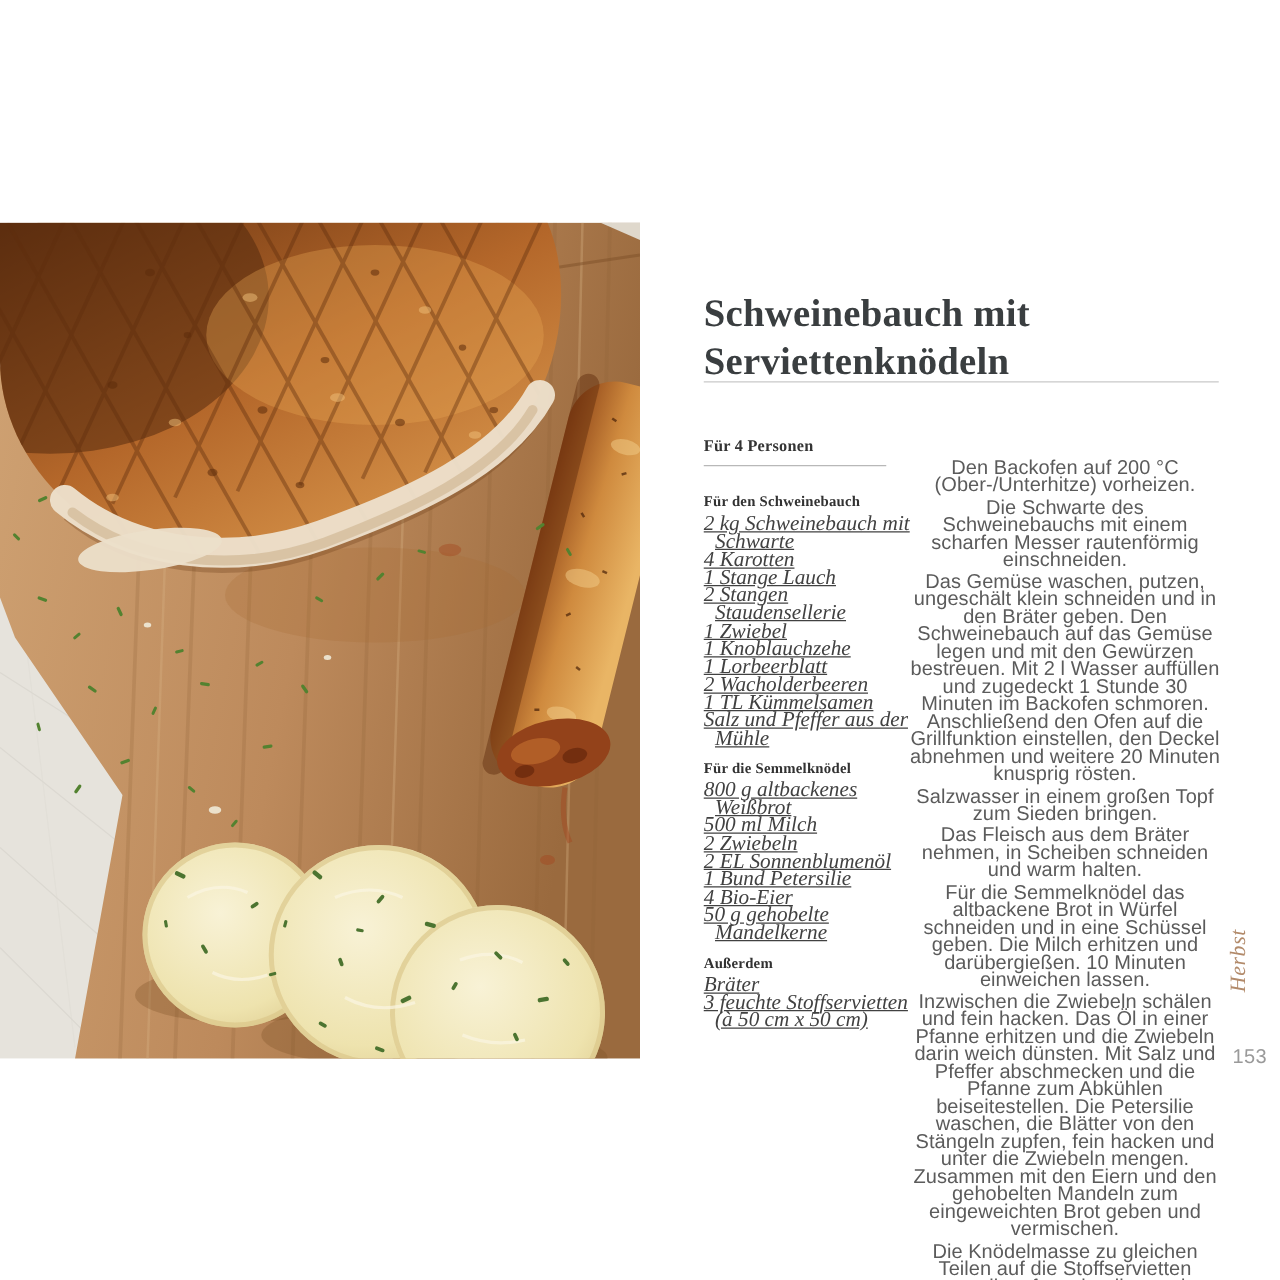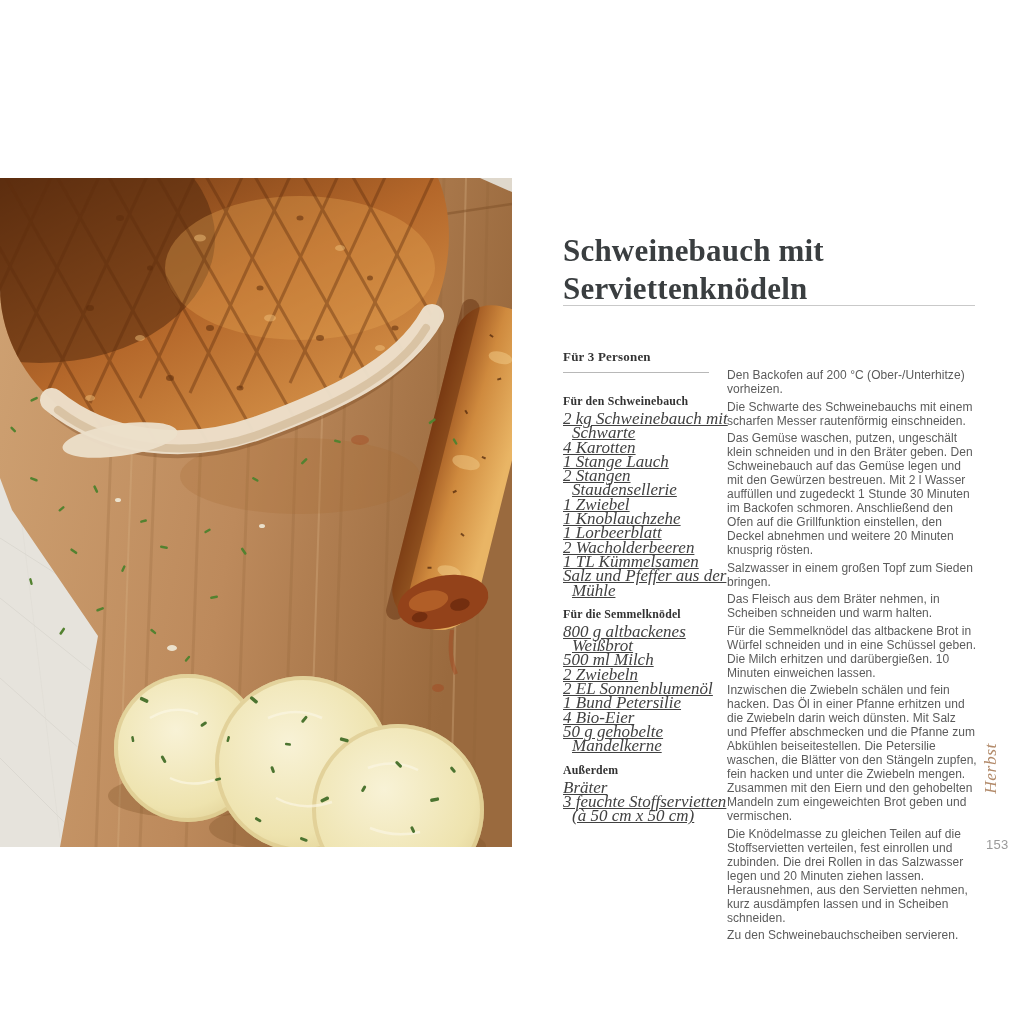--- a/index.html
+++ b/index.html
@@ -39,35 +39,35 @@
   .ingredients .ing-heading:first-child { margin-top:0; }
   .ing-item {
     font-style:italic; font-size:17px; line-height:14.3px; color:#414141;
     padding-left:9px; text-indent:-9px;text-decoration:underline;
   }
   .steps {
     position:absolute; left:727px; top:368px; width:250px;
     font-family:"Liberation Sans", sans-serif;
   }
   .step {
-    font-size:12px; line-height:14px; color:#5b5b5b;
-    margin:0 0 3.5px 0; letter-spacing:0.05px;
+    font-size:16px; line-height:14px; color:#5b5b5b;
+    margin:0 0 3.5px 0; letter-spacing:0.05px;text-align:center;
   }
   .chapter-tab {
     position:absolute; left:972px; top:720px; width:36px; height:96px;
     display:flex; align-items:center; justify-content:center;
   }
   .chapter-tab span {
     display:block; transform:rotate(-90deg); white-space:nowrap;
     font-family:"Liberation Serif", serif; font-style:italic;
     font-size:17.5px; letter-spacing:0.5px; color:#b28a6a;
   }
   .page-num {
     position:absolute; left:986px; top:837px;
-    font-family:"Liberation Sans", sans-serif; font-size:13px;
+    font-family:"Liberation Sans", sans-serif; font-size:16px;
     letter-spacing:0.3px; color:#9a9a9a;
   }
 </style>
 </head>
 <body>
 
 <div class="photo-wrap">
   <svg viewBox="0 0 512 669" xmlns="http://www.w3.org/2000/svg">
     <defs>
       <clipPath id="clipPhoto">
@@ -291,21 +291,21 @@
           <ellipse cx="118" cy="322" rx="3" ry="2"></ellipse>
         <ellipse cx="262" cy="348" rx="3" ry="2"></ellipse>
       </g>
     </g>
   </svg>
 </div>
 
 <h1 class="recipe-title">Schweinebauch mit Serviettenknödeln</h1>
 <div class="rule-main"></div>
 
-<div class="serving">Für 3 Personen</div>
+<div class="serving">Für 4 Personen</div>
 <div class="rule-serving"></div>
 
 <div class="ingredients">
     <div class="ing-heading">Für den Schweinebauch</div>
     <div class="ing-item">2 kg Schweinebauch mit Schwarte</div>
     <div class="ing-item">4 Karotten</div>
     <div class="ing-item">1 Stange Lauch</div>
     <div class="ing-item">2 Stangen Staudensellerie</div>
     <div class="ing-item">1 Zwiebel</div>
     <div class="ing-item">1 Knoblauchzehe</div>

